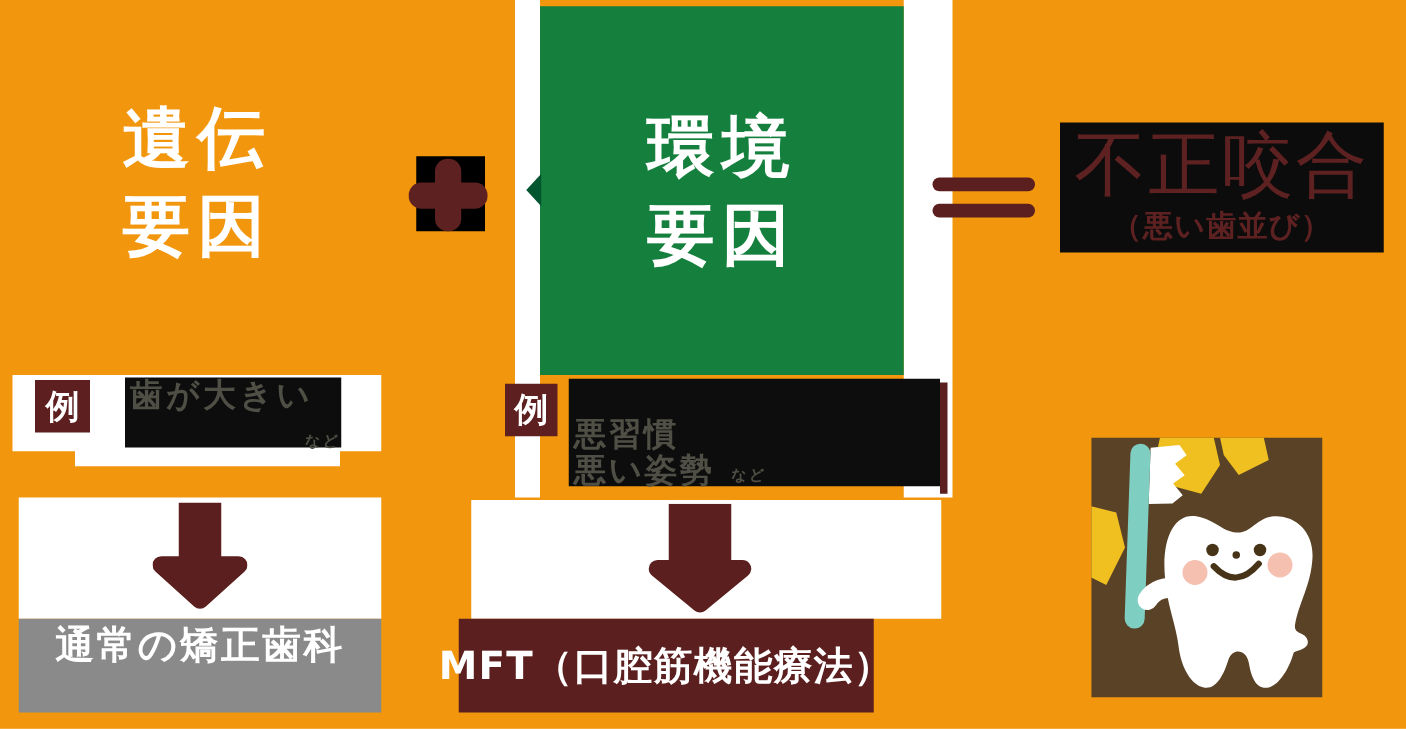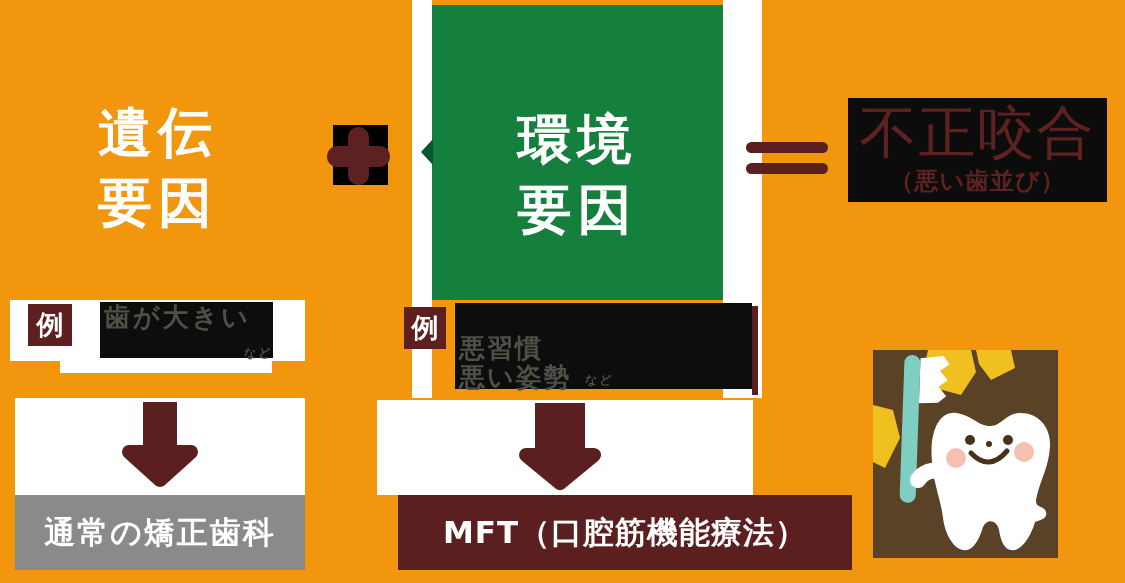--- a/index.html
+++ b/index.html
@@ -1,20 +1,20 @@
 <!DOCTYPE html>
 <html><head>
 <meta charset="utf-8">
 <style>
   html,body{margin:0;padding:0;}
   body{font-family:"DejaVu Sans","Liberation Sans",sans-serif;}
   #canvas{position:relative;width:1125px;height:583px;background:#F2960D;overflow:hidden;}
   .abs{position:absolute;}
   .white-bg{background:#FFFFFF;}
-  .jp{font-weight:bold;margin-top:22px;}
+  .jp{font-weight:bold;}
   
   .factor-title{color:#FFFFFF;font-size:54px;font-weight:bold;line-height:70px;text-align:center;letter-spacing:6px;}
   
   .green-box{background:#15803d;}
   .green-notch{width:0;height:0;border-top:13px solid transparent;border-bottom:13px solid transparent;border-right:12px solid #01552F;}
   
   .plus-square{background:#000000;}
   .plus-bar{position:absolute;background:#5E2121;border-radius:10px;}
   
   .equals-bar{position:absolute;background:#5C1F1F;border-radius:6px;width:82px;height:11px;left:0;}
@@ -23,21 +23,21 @@
   .result-title{color:#5E2121;font-size:57px;font-weight:normal;line-height:64px;letter-spacing:2px;white-space:nowrap;}
   .result-subtitle{color:#5E2121;font-size:24px;font-weight:bold;line-height:34px;letter-spacing:1px;white-space:nowrap;}
   
   .rei-square{background:#5D1F1F;color:#fff;font-size:27px;font-weight:bold;display:flex;align-items:center;justify-content:center;}
   .example-black{background:#0D0D0D;}
   .example-text{color:#4F4F45;font-size:26px;font-weight:bold;line-height:30px;letter-spacing:3px;white-space:nowrap;}
   .example-text-c{color:#4F4F45;font-size:26px;font-weight:bold;line-height:29px;letter-spacing:2px;white-space:nowrap;}
   .nado{color:#4F4F45;font-size:12px;font-weight:bold;letter-spacing:2px;white-space:nowrap;}
   .maroon-sliver{background:#5C1F1F;}
   
-  .gray-box{background:#8A8A8A;display:flex;align-items:center;justify-content:center;}
+  .gray-box{background:#8A8A8A;display:flex;justify-content:center;}
   .gray-box span{color:#FFFFFF;font-size:31px;font-weight:bold;letter-spacing:2px;white-space:nowrap;}
   .mft-box{background:#5C1F1F;display:flex;align-items:center;justify-content:center;}
   .mft-box span{color:#FFFFFF;font-size:31px;font-weight:bold;letter-spacing:1px;white-space:nowrap;}
 </style>
 </head>
 <body>
 
 <div id="canvas">
 
   <div class="abs white-bg" style="left:412px;top:0;width:20px;height:398px;"></div>
@@ -93,21 +93,21 @@
   </svg>
   <div class="abs gray-box" style="left:15px;top:495px;width:290px;height:75px;">
     <span>通常の矯正歯科</span>
   </div>
 
   <div class="abs white-bg" style="left:377px;top:400px;width:376px;height:95px;"></div>
   <svg class="abs" style="left:517px;top:403px;" width="86" height="88" viewBox="0 0 86 88">
     <rect x="18" y="0" width="50" height="56" fill="#5C1F1F"></rect>
     <polygon points="9,52 43,80 77,52" fill="#5C1F1F" stroke="#5C1F1F" stroke-width="14" stroke-linejoin="round"></polygon>
   </svg>
-  <div class="abs mft-box" style="left:398px;top:495px;width:454px;height:75px;">
+  <div class="abs mft-box" style="left:367px;top:495px;width:332px;height:75px;">
     <span>MFT（口腔筋機能療法）</span>
   </div>
 
   <svg class="abs" style="left:873px;top:350px;" width="185" height="208" viewBox="0 0 185 208">
     <rect x="0" y="0" width="185" height="208" fill="#5A4226"></rect>
     <g>
       <polygon points="55,0 98,0 103,22 88,45 62,38 52,14" fill="#F0C020"></polygon>
       <polygon points="103,0 138,0 142,18 118,30 106,14" fill="#F0C020"></polygon>
       <polygon points="0,55 20,60 27,88 12,118 0,112" fill="#F0C020"></polygon>
     </g>

